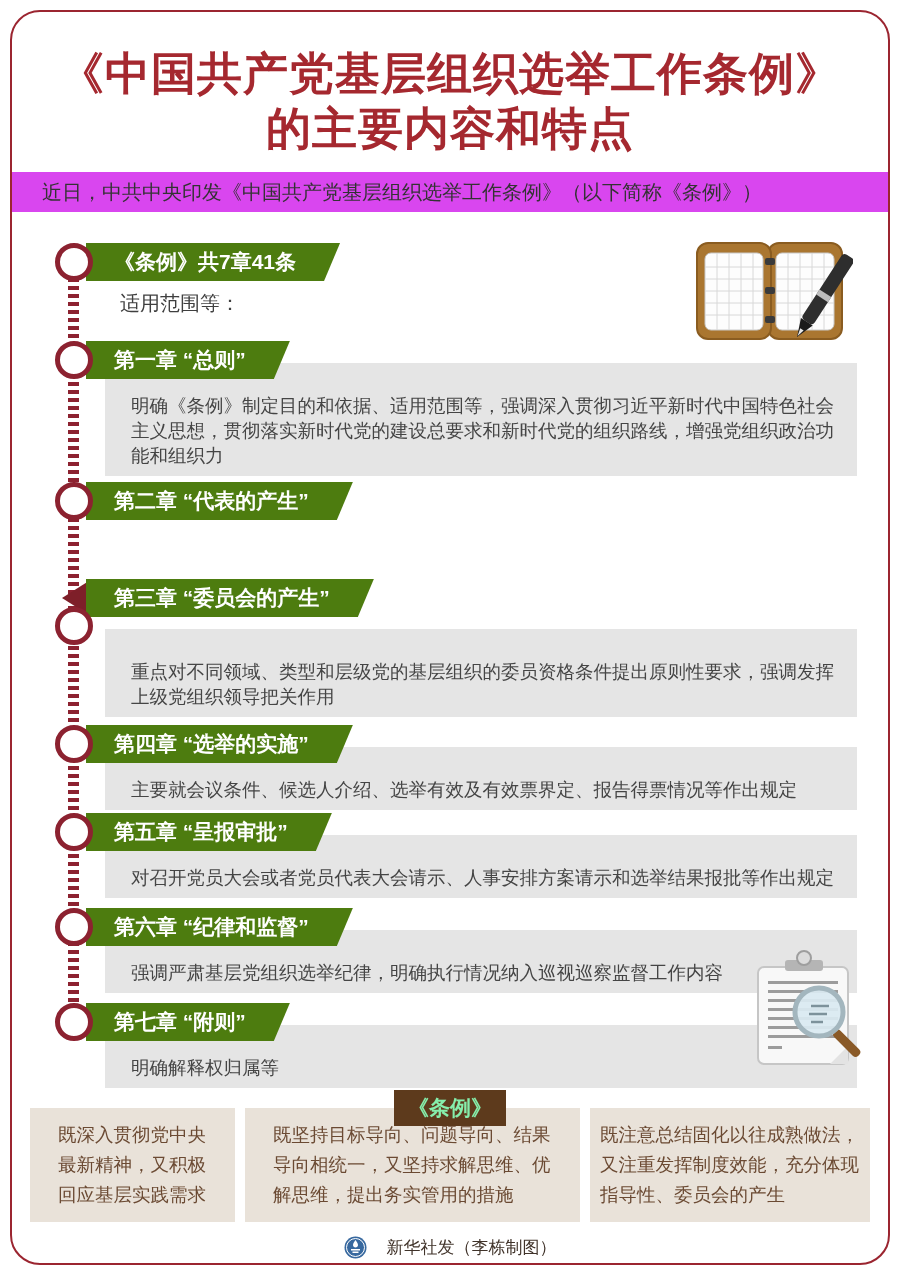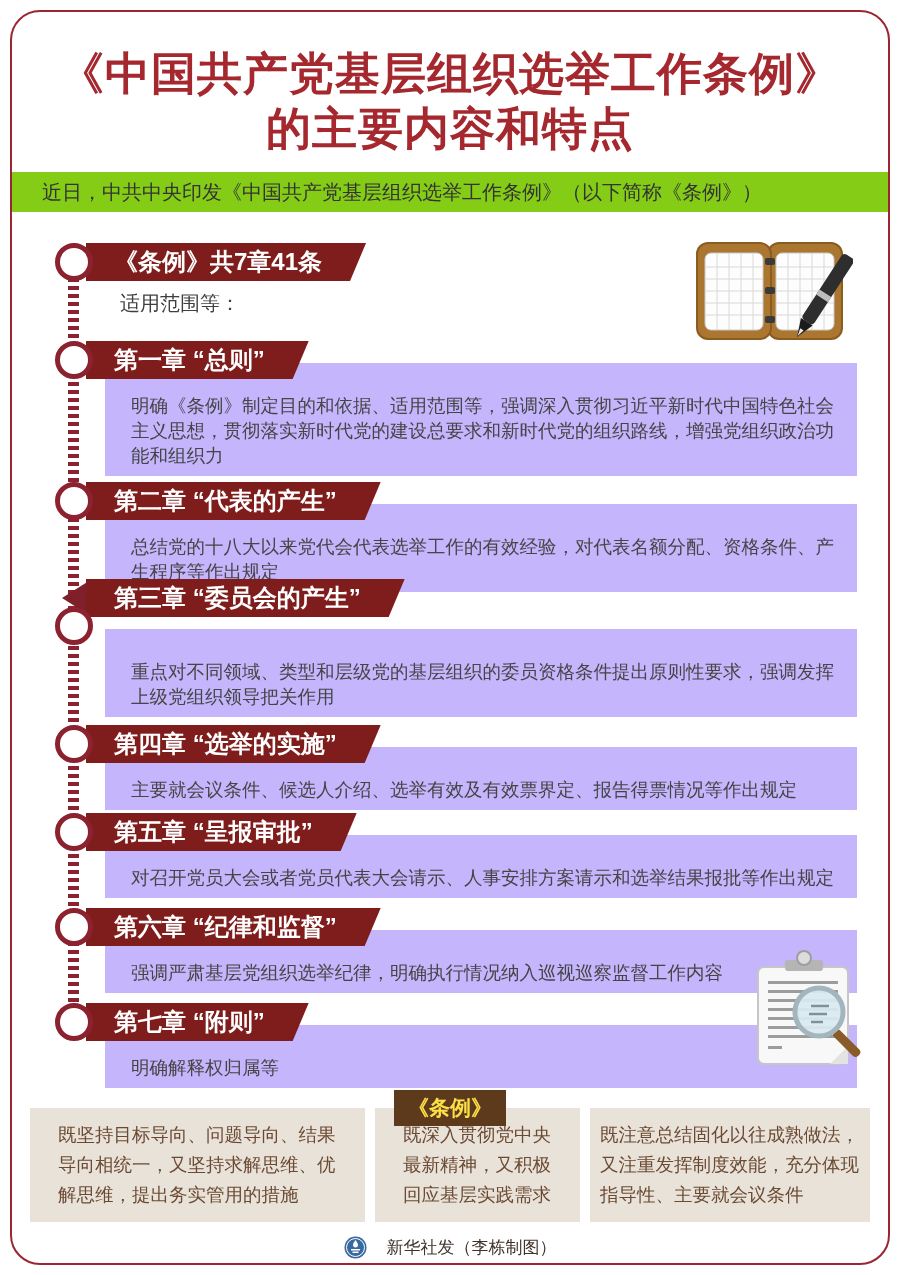--- a/index.html
+++ b/index.html
@@ -3,45 +3,45 @@
 <meta charset="utf-8">
 <style>
   * { margin:0; padding:0; box-sizing:border-box; }
   html,body { background:#ffffff; }
   body { width:900px; height:1275px; font-family:"Liberation Sans","DejaVu Sans",sans-serif; }
   .page { position:relative; width:900px; height:1275px; background:#ffffff; overflow:hidden;text-decoration:underline; }
   .frame { position:absolute; inset:10px; border:2px solid #9b2530; border-radius:30px; pointer-events:none; z-index:9; }
 
   .title { position:absolute; top:46px; left:0; width:100%; text-align:center;
            color:#a5282f; font-weight:900; font-size:45px; line-height:55px; letter-spacing:1px; }
-  .intro { position:absolute; top:172px; left:12px; right:12px; height:40px; background:#84cc16;
+  .intro { position:absolute; top:172px; left:12px; right:12px; height:40px; background:#d946ef;
            color:#333333; font-size:20px; line-height:40px; padding-left:30px; }
 
   .timeline { position:absolute; left:68px; top:262px; width:11px; height:760px; z-index:1;
               background:repeating-linear-gradient(180deg,#8c2230 0 4px,transparent 4px 8px); }
 
   .node { position:absolute; left:55px; width:38px; height:38px; border-radius:50%;
           background:#ffffff; border:5px solid #8c2230; z-index:6; }
 
   .banner { position:absolute; left:62px; height:38px; display:flex; z-index:3; }
   .banner .wedge { width:30px; height:38px; background:#7e1f29; margin-right:-6px;
                    -webkit-clip-path:polygon(0 50%,100% 0,100% 100%); clip-path:polygon(0 50%,100% 0,100% 100%); }
-  .banner .bar { background:#7f1d1d; color:#ffffff; font-size:24px; font-weight:bold; line-height:38px;
+  .banner .bar { background:#4d7c0f; color:#ffffff; font-size:21px; font-weight:bold; line-height:38px;
                  padding:0 44px 0 28px;
                  -webkit-clip-path:polygon(0 0,100% 0,calc(100% - 16px) 100%,0 100%);
                  clip-path:polygon(0 0,100% 0,calc(100% - 16px) 100%,0 100%); }
 
-  .gbox { position:absolute; left:105px; width:752px; background:#c4b5fd; color:#454545;
+  .gbox { position:absolute; left:105px; width:752px; background:#e5e5e5; color:#454545;
           font-size:18.5px; line-height:25px; padding:30px 14px 8px 26px; z-index:1; }
   .plainline { position:absolute; left:120px; color:#3f3f3f; font-size:20px; z-index:2; }
 
   .icon-abs { position:absolute; z-index:5; }
 
   .sum-label { position:absolute; top:1090px; left:50%; transform:translateX(-50%); height:36px;
-               background:#5d3a1c; color:#fde047; font-size:21px; font-weight:bold; line-height:36px;
+               background:#5d3a1c; color:#86efac; font-size:21px; font-weight:bold; line-height:36px;
                padding:0 14px; z-index:4; }
   .sum-row { position:absolute; top:1108px; left:30px; display:flex; gap:10px; z-index:2; }
   .sum-box { height:114px; background:#e9e2d9; color:#6b4a33; font-size:18.5px; line-height:30px;
              display:flex; align-items:center; }
   .sum-box.b1 { width:205px; padding:0 28px; }
   .sum-box.b2 { width:335px; padding:0 28px; }
   .sum-box.b3 { width:280px; padding:0 10px; }
 
   .footer { position:absolute; top:1236px; left:0; width:100%; display:flex; align-items:center;
             justify-content:center; gap:20px; color:#40332a; font-size:17px; }
@@ -91,21 +91,20 @@
     <span class="wedge"></span>
     <span class="bar">第一章 “总则”</span>
   </div>
   <div class="gbox" style="top:363px">明确《条例》制定目的和依据、适用范围等，强调深入贯彻习近平新时代中国特色社会主义思想，贯彻落实新时代党的建设总要求和新时代党的组织路线，增强党组织政治功能和组织力</div>
 
   <span class="node" style="top:482px"></span>
   <div class="banner" style="top:482px">
     <span class="wedge"></span>
     <span class="bar">第二章 “代表的产生”</span>
   </div>
-  <div class="gbox" style="top:504px">总结党的十八大以来党代会代表选举工作的有效经验，对代表名额分配、资格条件、产生程序等作出规定</div>
 
   <span class="node" style="top:607px"></span>
   <div class="banner" style="top:579px">
     <span class="wedge"></span>
     <span class="bar">第三章 “委员会的产生”</span>
   </div>
   <div class="gbox" style="top:629px">重点对不同领域、类型和层级党的基层组织的委员资格条件提出原则性要求，强调发挥上级党组织领导把关作用</div>
 
   <span class="node" style="top:725px"></span>
   <div class="banner" style="top:725px">
@@ -150,23 +149,23 @@
     <rect x="23" y="98" width="14" height="3" fill="#9c9c9c"></rect>
     <g transform="rotate(45 95 85)">
       <rect x="90" y="83" width="34" height="9" rx="4" fill="#8a5a28"></rect>
     </g>
     <circle cx="74" cy="64" r="24" fill="#d9e9f1" fill-opacity="0.93" stroke="#a3b6be" stroke-width="5"></circle>
     <path d="M66 58H84 M64 66H82 M66 74H78" stroke="#7d929b" stroke-width="2.5" fill="none"></path>
   </svg>
 
   <div class="sum-label">《条例》</div>
   <div class="sum-row">
+    <div class="sum-box b1">既深入贯彻党中央最新精神，又积极回应基层实践需求</div>
     <div class="sum-box b2">既坚持目标导向、问题导向、结果导向相统一，又坚持求解思维、优解思维，提出务实管用的措施</div>
-    <div class="sum-box b1">既深入贯彻党中央最新精神，又积极回应基层实践需求</div>
-    <div class="sum-box b3">既注意总结固化以往成熟做法，又注重发挥制度效能，充分体现指导性、主要就会议条件</div>
+    <div class="sum-box b3">既注意总结固化以往成熟做法，又注重发挥制度效能，充分体现指导性、委员会的产生</div>
   </div>
 
   <div class="footer">
     <svg width="23" height="23" viewBox="0 0 23 23">
       <circle cx="11.5" cy="11.5" r="11" fill="#38699f"></circle>
       <circle cx="11.5" cy="11.5" r="9" fill="none" stroke="#ffffff" stroke-width="1"></circle>
       <path d="M11.5 4c-1.1 1.8-2.5 3-2.5 5 0 1.4 1.1 2.4 2.5 2.4S14 10.4 14 9c0-2-1.4-3.2-2.5-5z" fill="#ffffff"></path>
       <path d="M7 13h9v1.6H7z M8.5 15.5h6v1.4h-6z" fill="#ffffff"></path>
     </svg>
     <span>新华社发（李栋制图）</span>

